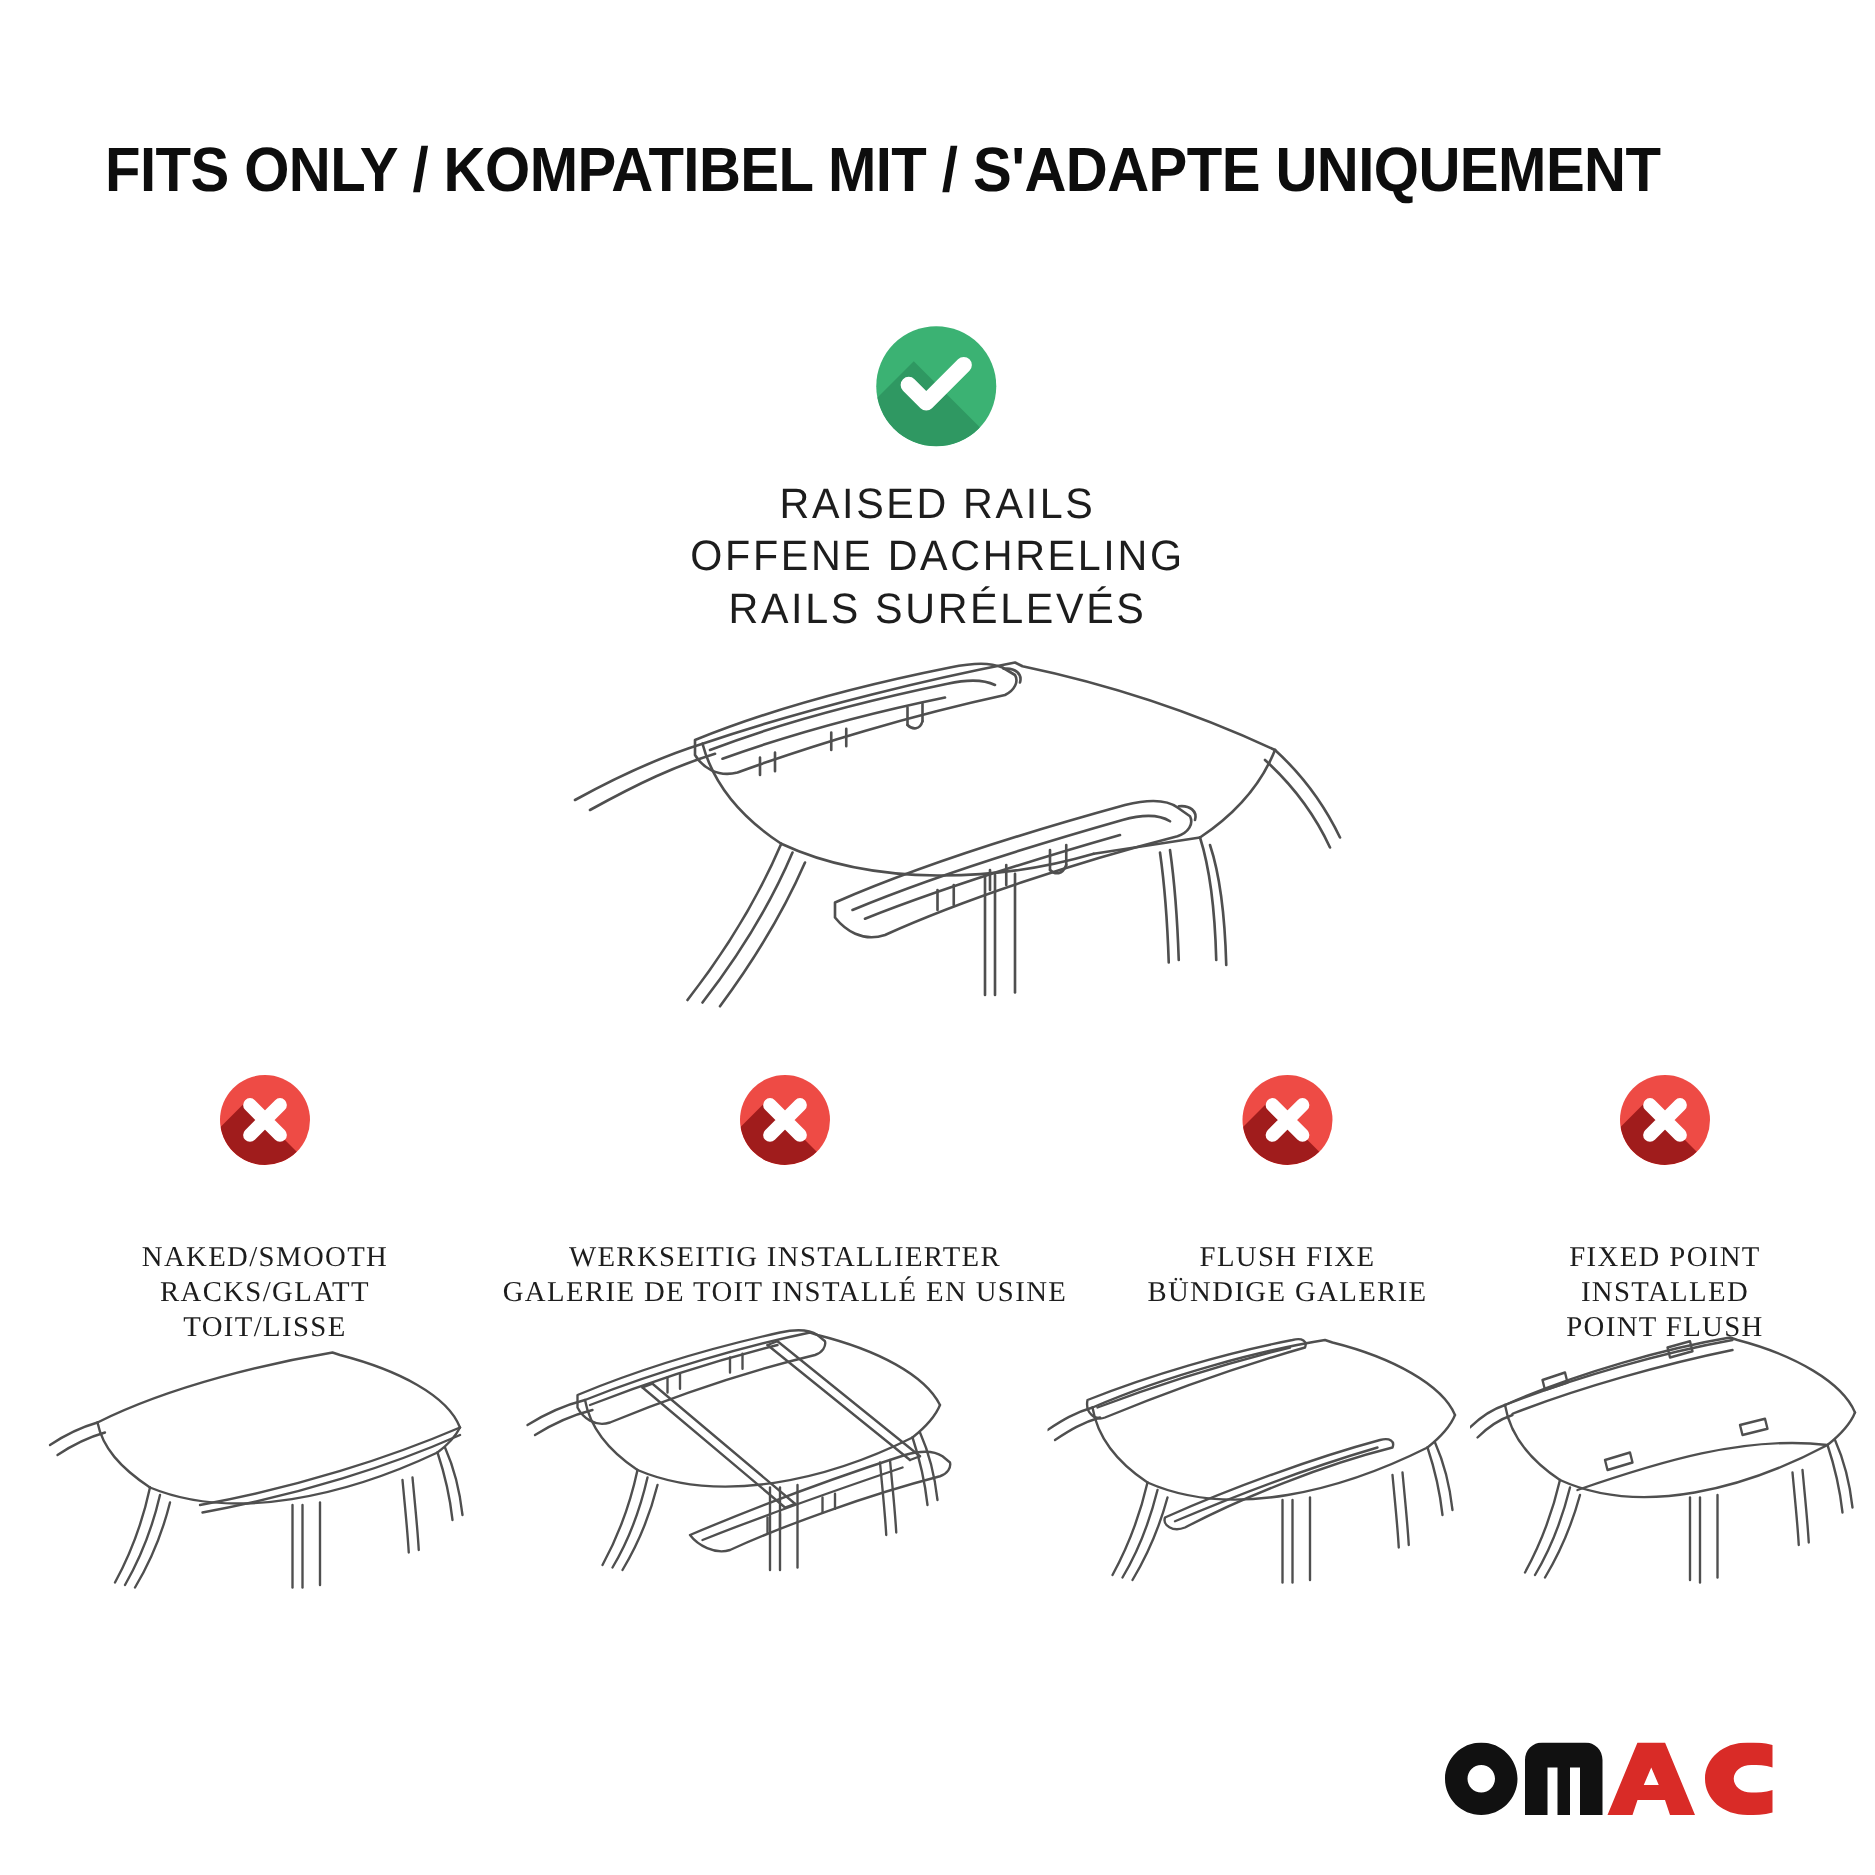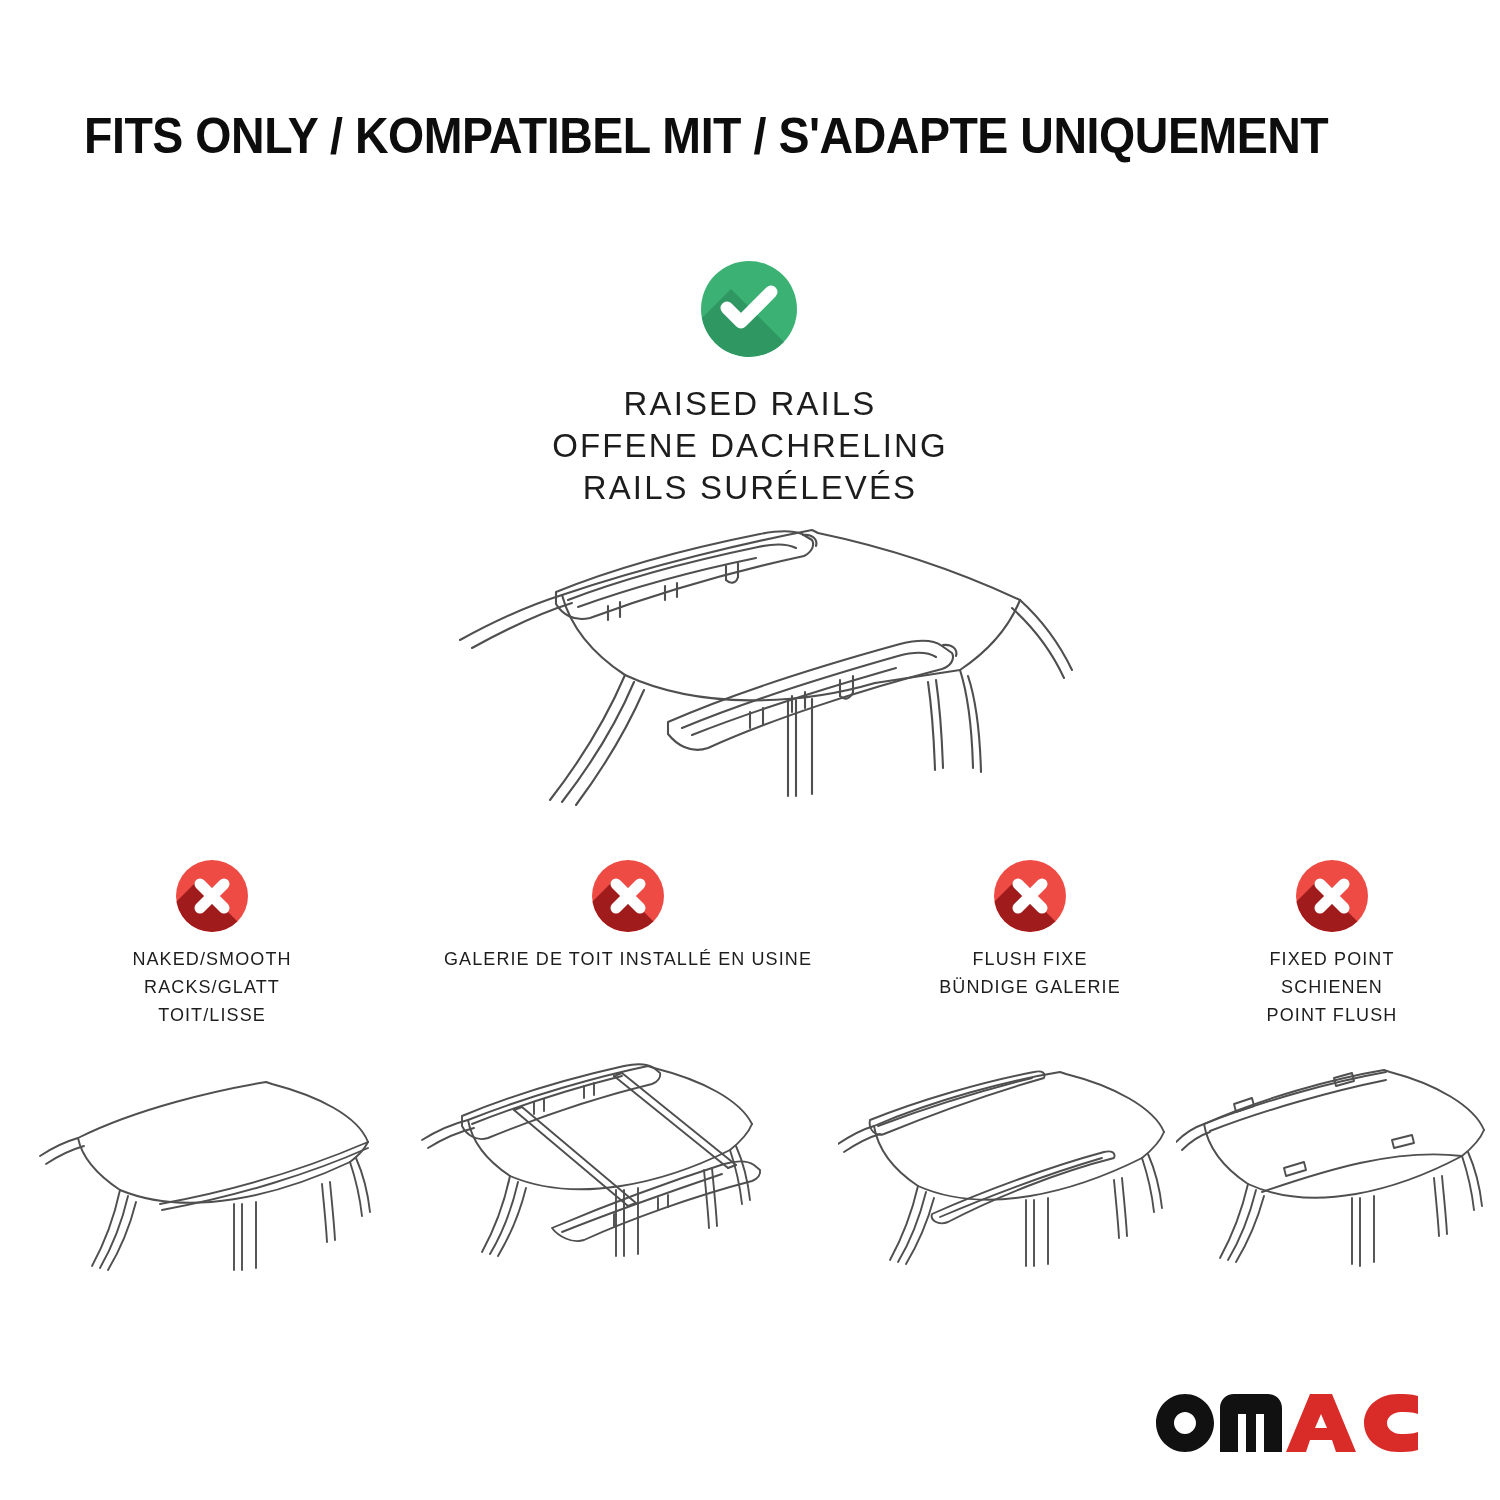--- a/index.html
+++ b/index.html
@@ -101,24 +101,25 @@
   .label-main {
     left: 400px;
     top: 382px;
     width: 700px;
     font-size: 34px;
     line-height: 42px;
     letter-spacing: 2.2px;
     transform: scaleX(0.97);
   }
   .label-col {
-    font-size: 18px;
+    font-size: 23px;
     line-height: 28px;
     letter-spacing: 1.1px;
-    top: 945px;
+    top: 992px;
+    font-family: Liberation Serif, serif;
   }
   .lc1 { left: 52px;  width: 320px; }
   .lc2 { left: 398px; width: 460px; }
   .lc3 { left: 862px; width: 336px; }
   .lc4 { left: 1212px; width: 240px; }
 
   
   .illus {
     position: absolute;
   }
@@ -255,31 +256,32 @@
   </svg>
 </div>
 
 <div class="label-block label-col lc1">
   <div>NAKED/SMOOTH</div>
   <div>RACKS/GLATT</div>
   <div>TOIT/LISSE</div>
 </div>
 
 <div class="label-block label-col lc2">
+  <div>WERKSEITIG INSTALLIERTER</div>
   <div>GALERIE DE TOIT INSTALLÉ EN USINE</div>
 </div>
 
 <div class="label-block label-col lc3">
   <div>FLUSH FIXE</div>
   <div>BÜNDIGE GALERIE</div>
 </div>
 
 <div class="label-block label-col lc4">
   <div>FIXED POINT</div>
-  <div>SCHIENEN</div>
+  <div>INSTALLED</div>
   <div>POINT FLUSH</div>
 </div>
 
 <svg class="illus illus-sm is1" viewBox="0 0 386 236">
   <g fill="none" stroke="#4f4f4f" stroke-width="1.9" stroke-linecap="round" stroke-linejoin="round">
     <path d="M40 80 C 100 50, 180 32, 228 24 L 234 26 C 280 38, 320 58, 330 84"></path>
     <path d="M330 84 C 326 92, 320 98, 312 104"></path>
     <path d="M40 80 C 44 100, 58 116, 82 132"></path>
     <path d="M82 132 C 150 160, 240 138, 312 104"></path>
 

